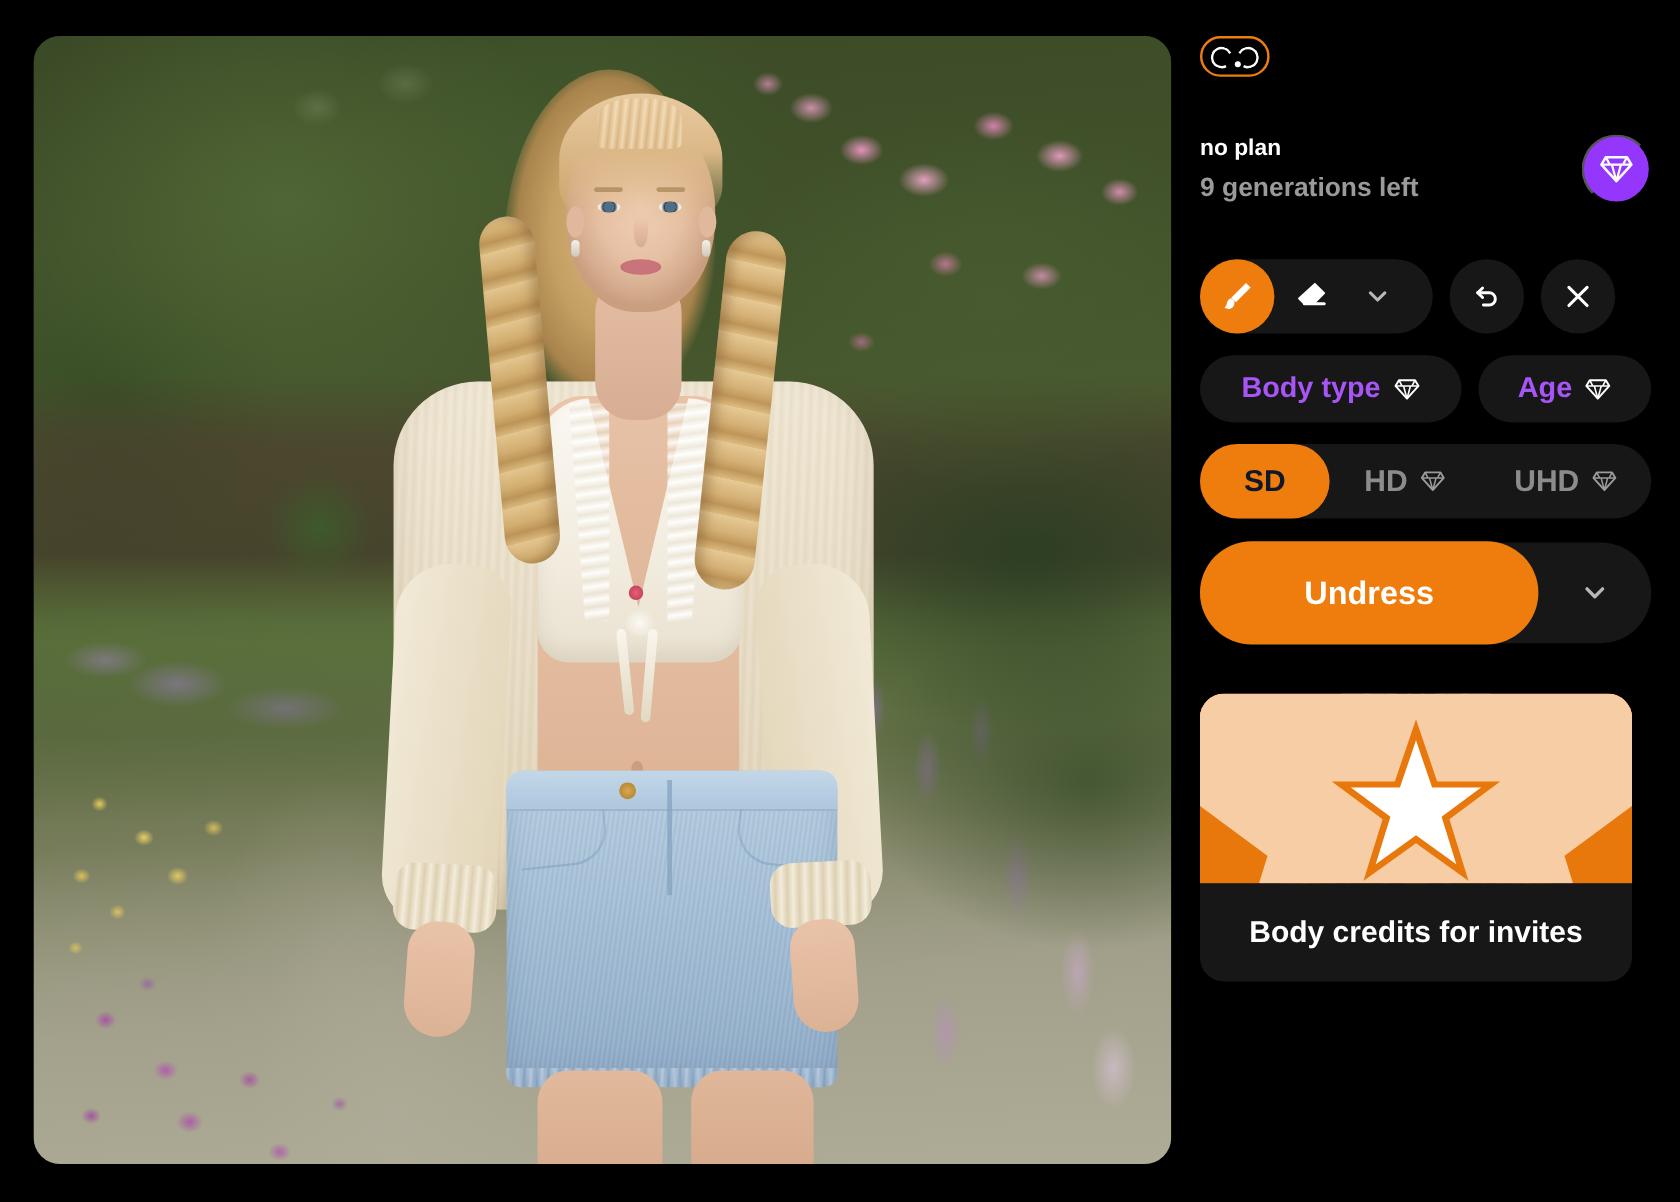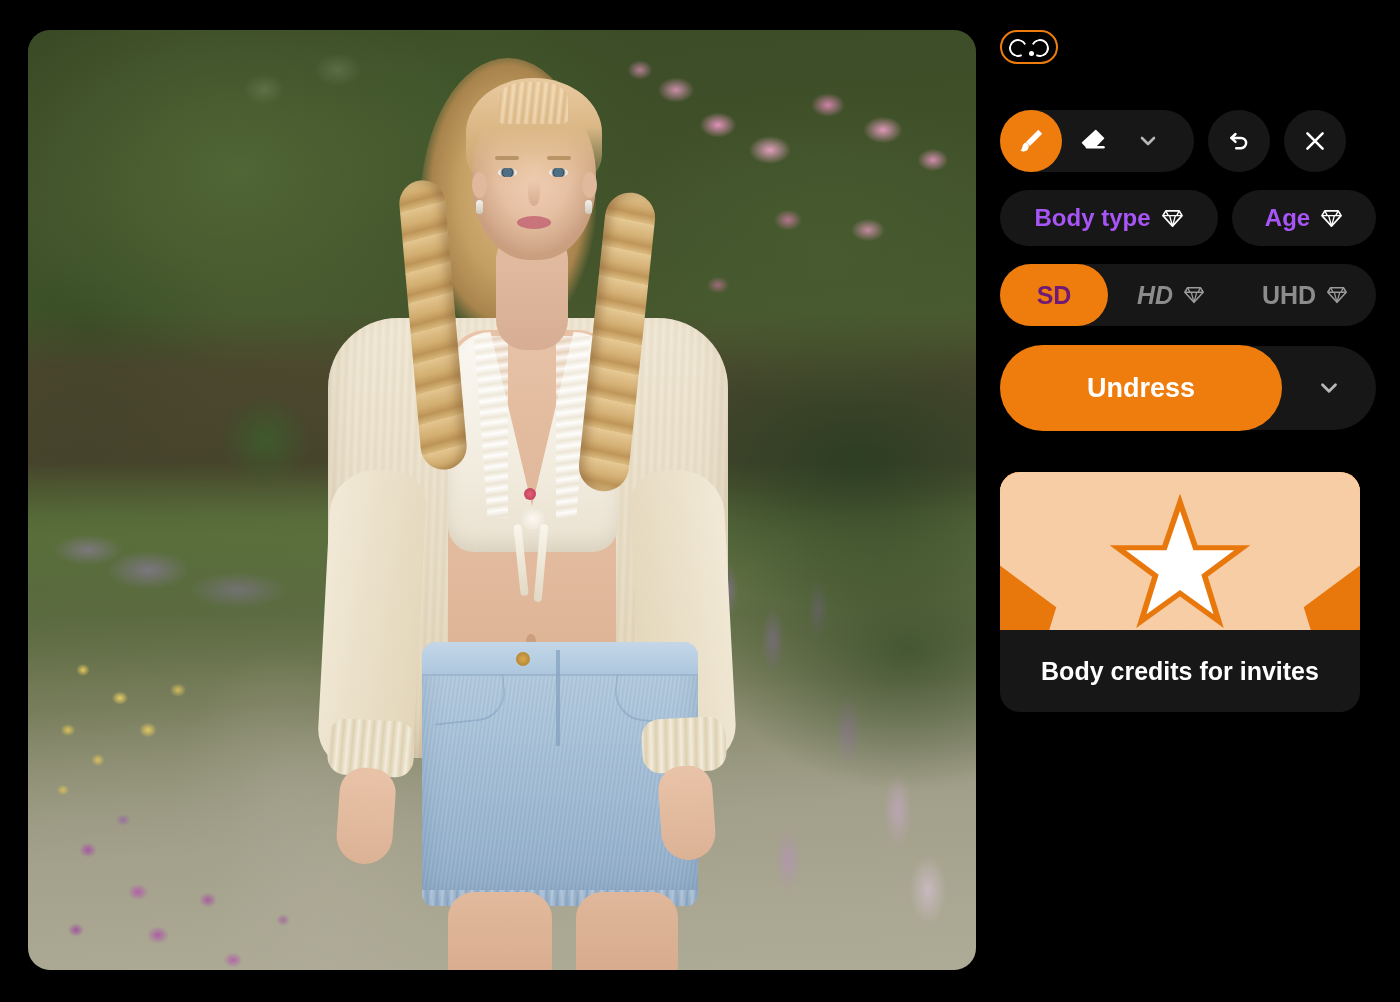--- a/index.html
+++ b/index.html
@@ -349,23 +349,23 @@
   .qual-row {
     margin-top: 18px; height: 62px; background: #171717; border-radius: 31px;
     display: flex; align-items: center; padding: 0;
   }
   .qual-seg {
     height: 62px; border-radius: 31px; display: flex; align-items: center;
     justify-content: center; gap: 10px; color: #8c8c8c; font-size: 25px;
     font-weight: bold; cursor: pointer; background: transparent; border: none;
   }
   .qual-seg.sd  { width: 108px; }
-  .qual-seg.hd  { width: 126px; font-style: italic; }
+  .qual-seg.hd  { width: 126px; }
   .qual-seg.uhd { width: 142px; }
-  .qual-seg.active { background: #ef7d0e; color: #701a75; }
+  .qual-seg.active { background: #ef7d0e; color: #0f172a; }
 
   
   .cta-row {
     margin-top: 20px; height: 84px; background: #171717; border-radius: 43px;
     display: flex; align-items: center;
   }
   .cta-main {
     width: 282px; height: 86px; border-radius: 43px; background: #ef7d0e;
     color: #fff; font-size: 27px; font-weight: bold; border: none; cursor: pointer;
   }
@@ -444,20 +444,32 @@
   <div id="panel">
 
     <div class="panel-head">
       <div class="logo-mark">
         <span class="c left"></span>
         <span class="dot"></span>
         <span class="c right"></span>
       </div>
     </div>
 
+    <div class="plan-row">
+      <div class="plan-text">
+        <div class="plan-name">no plan</div>
+        <div class="plan-gens">9 generations left</div>
+      </div>
+      <button class="gem-badge">
+        <svg viewBox="0 0 24 24" width="30" height="30">
+          <path d="M5 4h14l3 5-10 11L2 9z" fill="none" stroke="#ffffff" stroke-width="1.7" stroke-linejoin="round"></path>
+          <path d="M5 4l2.6 5M19 4l-2.6 5M2 9h20M9 9l3 11M15 9l-3 11" fill="none" stroke="#ffffff" stroke-width="1.5"></path>
+        </svg>
+      </button>
+    </div>
 
     <div class="tool-row">
       <div class="tool-group">
         <button class="tool-btn active">
           <svg viewBox="0 0 24 24" width="32" height="32">
             <path d="M17.5 3.6l2.9 2.9-9.2 9.2-2.9-2.9z" fill="#ffffff"></path>
             <path d="M8 13.2c-1.6.6-2.3 2-2.6 3.6-.2 1.1-.6 1.7-1.3 2.1 1 .9 2.7 1.2 4 .6 1.5-.7 2.2-2.2 2.2-3.6 0-1.1-.9-2.4-2.3-2.7z" fill="#ffffff"></path>
           </svg>
         </button>
         <button class="tool-btn">

